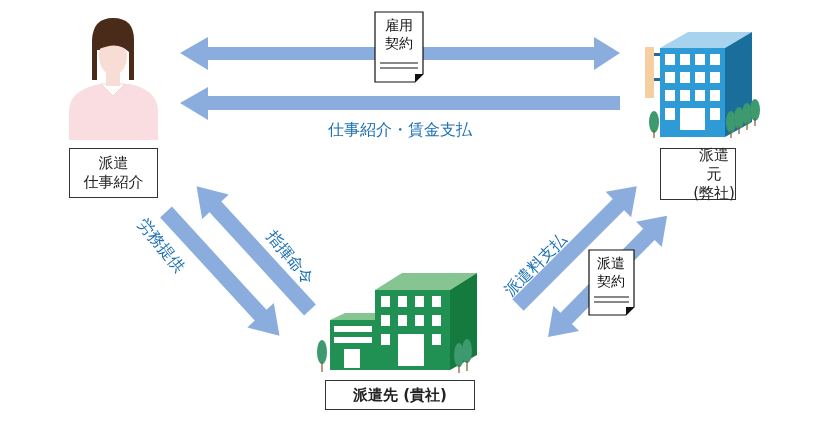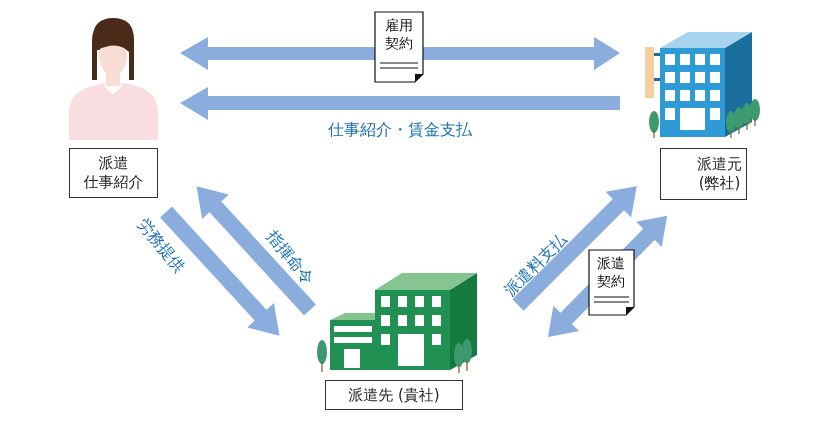--- a/index.html
+++ b/index.html
@@ -147,19 +147,19 @@
     <text class="doc-text" x="611" y="286" text-anchor="middle">契約</text>
     <line x1="594" y1="297" x2="629" y2="297" stroke="#111" stroke-width="1"></line>
     <line x1="594" y1="302" x2="629" y2="302" stroke="#111" stroke-width="1"></line>
   </g>
 </svg>
 
 <div class="label-box" style="left:69px; top:148px; width:89px; height:50px;">
   <span>派遣</span>
   <span>仕事紹介</span>
 </div>
-<div class="label-box" style="left:660px; top:148px; width:87px; height:52px;padding-left:32px;">
+<div class="label-box" style="left:660px; top:148px; width:76px; height:52px;padding-left:32px;">
   <span>派遣元</span>
   <span>(弊社)</span>
 </div>
-<div class="label-box" style="left:325px; top:380px; width:138px; height:30px;">
+<div class="label-box" style="left:325px; top:380px; width:150px; height:30px;font-weight:bold;">
   <span>派遣先 (貴社)</span>
 </div>
 
 </body></html>

